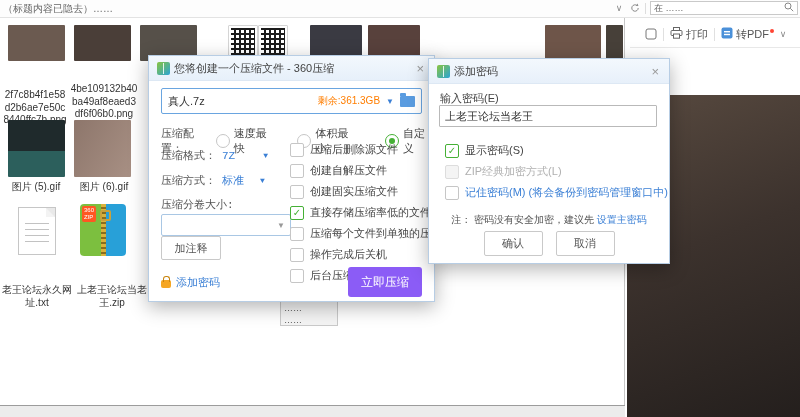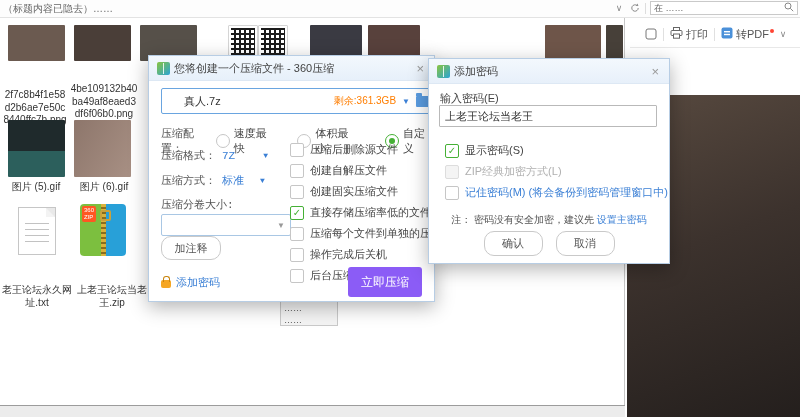--- a/index.html
+++ b/index.html
@@ -56,33 +56,33 @@
   .appicon{width:13px;height:13px;border-radius:2px;background:linear-gradient(135deg,#8ac43f,#2aa4d6);position:relative;flex:0 0 auto;}
   .appicon::after{content:"";position:absolute;left:6px;top:1px;width:1px;height:11px;background:rgba(255,255,255,.85);}
 
   .lbl{font-size:11px;color:#555;}
   .val-blue{font-size:11px;color:#3a7fd5;}
   .arr{font-size:8px;color:#3a7fd5;}
   .arr.gray{color:#999;}
 
   
   #dlg-compress{left:148px;top:55px;width:285px;height:245px;z-index:10;}
-  .d1-filerow{position:absolute;left:12px;top:32px;width:247px;height:24px;border:1px solid #6aa5e0;border-radius:2px;display:flex;align-items:center;padding:0 22px;gap:6px;}
+  .d1-filerow{position:absolute;left:12px;top:32px;width:247px;height:24px;border:1px solid #6aa5e0;border-radius:2px;display:flex;align-items:center;padding:0 6px;gap:6px;}
   .d1-filerow .fn{flex:1;font-size:11px;color:#333;white-space:nowrap;overflow:hidden;}
   .d1-filerow .space{font-size:10px;color:#ff7e00;white-space:nowrap;}
   .folder{width:15px;height:11px;background:#5a9ce0;border-radius:1px;position:relative;}
   .folder::before{content:"";position:absolute;top:-3px;left:0;width:6px;height:3px;background:#5a9ce0;border-radius:1px 1px 0 0;}
   .d1-config{position:absolute;left:12px;top:70px;display:flex;align-items:center;gap:0;}
   .radio{width:12px;height:12px;border:1px solid #c6c6c6;border-radius:50%;background:#fff;display:inline-block;position:relative;flex:0 0 auto;}
   .radio.checked{border-color:#45b035;}
   .radio.checked::after{content:"";position:absolute;left:3px;top:3px;width:6px;height:6px;background:#45b035;border-radius:50%;}
   .radio-item{display:flex;align-items:center;gap:4px;font-size:11px;color:#444;justify-content:center;}
   .d1-row{position:absolute;left:12px;display:flex;align-items:center;gap:6px;font-family:Liberation Mono, monospace;}
   .volselect{position:absolute;left:12px;top:158px;width:118px;height:20px;border:1px solid #a9c7e4;border-radius:2px;display:flex;align-items:center;justify-content:flex-end;padding:0 5px;}
-  .btn-outline{border:1px solid #c9c9c9;border-radius:10px;background:#fff;font-size:11px;color:#555;display:inline-flex;align-items:center;justify-content:center;}
+  .btn-outline{border:1px solid #c9c9c9;border-radius:2px;background:#fff;font-size:11px;color:#555;display:inline-flex;align-items:center;justify-content:center;}
   #btn-comment{position:absolute;left:12px;top:180px;width:58px;height:22px;}
   .cbcol{position:absolute;left:141px;top:86px;display:flex;flex-direction:column;gap:6px;}
   .cbrow{display:flex;align-items:center;gap:6px;}
   .cb{width:12px;height:12px;border:1px solid #c6c6c6;border-radius:2px;background:#fff;display:inline-flex;align-items:center;justify-content:center;font-size:10px;font-weight:bold;color:#45b035;line-height:1;flex:0 0 auto;}
   .cb.checked{border-color:#45b035;}
   .cb.disabled{background:#f4f4f4;border-color:#ddd;}
   .cbl{font-size:11px;color:#444;white-space:nowrap;}
   .cbl.disabled{color:#b0b0b0;}
   .cbl.blue{color:#3a7fd5;}
   .d1-footer{position:absolute;left:12px;right:12px;top:210px;height:32px;display:flex;align-items:center;}

